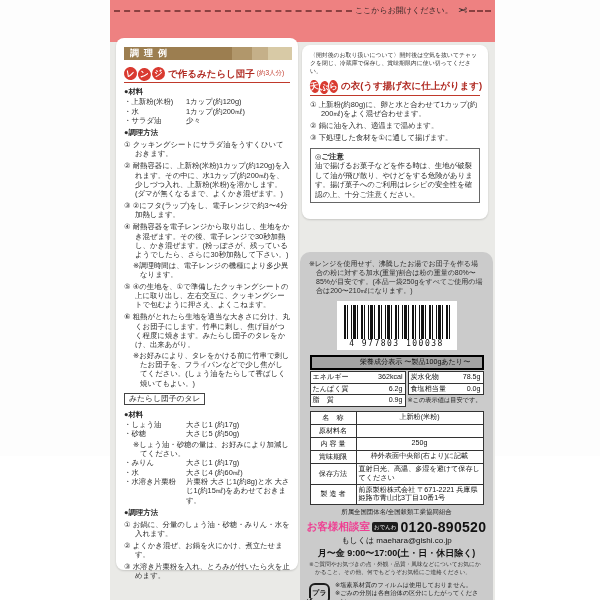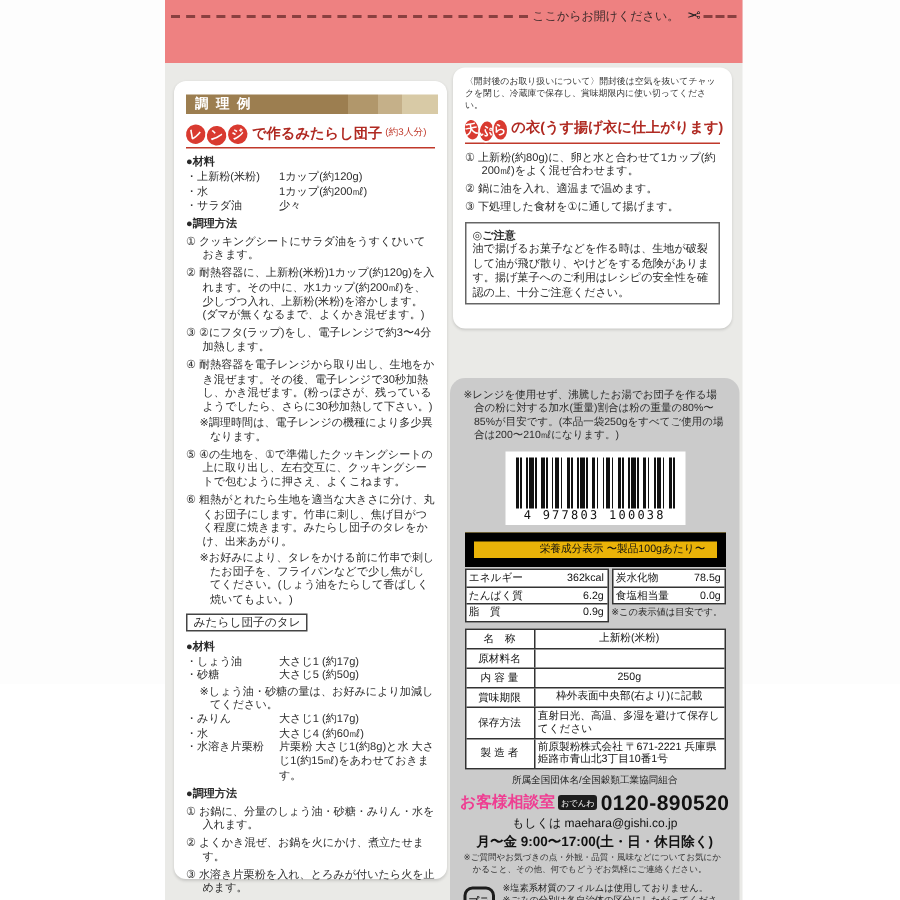--- a/index.html
+++ b/index.html
@@ -12,21 +12,21 @@
   .pink-band { position:absolute; left:0; top:0; width:100%; height:42px; background:#ee8181; }
   .cutline { position:absolute; left:0; top:4px; width:100%; display:flex; align-items:center; padding:0 4px; }
   .dash { border-top:2px dashed #8a4040; height:0; }
   .dash.grow { flex:1; }
   .dash.short { width:22px; }
   .cut-text { font-size:8px; color:#3a2a2a; margin:0 3px; white-space:nowrap; }
   .scissors { font-size:11px; color:#222; margin:0 2px; transform:scaleX(-1); }
 
   
   .panel { position:absolute; background:#ffffff; border-radius:8px; box-shadow:0 1px 2px rgba(0,0,0,.15); }
-  .panel-left { left:6px; top:54px; width:182px; height:532px; padding:9px 8px; font-size:7.4px; line-height:1.26; }
+  .panel-left { left:6px; top:38px; width:182px; height:532px; padding:9px 8px; font-size:7.4px; line-height:1.26; }
   .panel-right { left:192px; top:45px; width:186px; height:174px; padding:7px 8px; font-size:7.4px; line-height:1.28; }
 
   
   .reibar { display:flex; height:13px; width:168px; margin-bottom:7px; }
   .reibar-main { flex:1; background:#9c7e50; color:#fff; font-weight:bold; font-size:9px;
     letter-spacing:5px; display:flex; align-items:center; padding-left:6px; }
   .seg { height:100%; }
   .seg.s1 { width:20px; background:#b1976b; }
   .seg.s2 { width:16px; background:#c5b089; }
   .seg.s3 { width:24px; background:#d8caa6; }
@@ -56,21 +56,21 @@
   
   .info-panel { position:absolute; left:190px; top:252px; width:193px; height:348px; background:#cbcbcb;
     border-radius:10px 10px 0 0; padding:7px 9px 4px; }
   .boil-note { font-size:7px; line-height:1.3; padding-left:7px; text-indent:-7px; }
 
   .bc-box { width:120px; background:#fff; margin:6px auto 5px; padding:4px 7px 2px; }
   .bars { height:34px; background:repeating-linear-gradient(90deg,#111 0 2px,#fff 2px 3px,#111 3px 4px,#fff 4px 7px,#111 7px 8px,#fff 8px 9px,#111 9px 12px,#fff 12px 13px,#111 13px 14px,#fff 14px 17px); }
   .bc-digits { font-family:"DejaVu Sans Mono",monospace; font-size:8px; letter-spacing:1.5px; text-align:center; color:#111; }
 
   .nut { width:174px; margin:0 auto; font-size:7.1px; color:#111; }
-  .nut-head { border:6px solid #000000; background:#eab308; text-align:center; line-height:11px;padding-left:37px; }
+  .nut-head { border:2px solid #000000; background:#a3a3a3; text-align:center; line-height:11px;padding-left:37px; }
   .nut-body { display:flex; margin-top:1px; }
   .nut-left { width:96px; border:1px solid #333; background:#fff; }
   .nut-right-w { flex:1; margin-left:2px; }
   .nut-rightbox { border:1px solid #333; background:#fff; }
   .nut-row { display:flex; justify-content:space-between; padding:0 2px; line-height:10.5px; }
   .nut-row + .nut-row { border-top:1px solid #333; }
   .nut-note { font-size:6.2px; margin-top:1px; text-align:left; color:#222; }
 
   .pt { width:174px; margin:4px auto 0; border:1px solid #333; background:#fff; font-size:7.1px; color:#111; }
   .pt-row { display:flex; }

